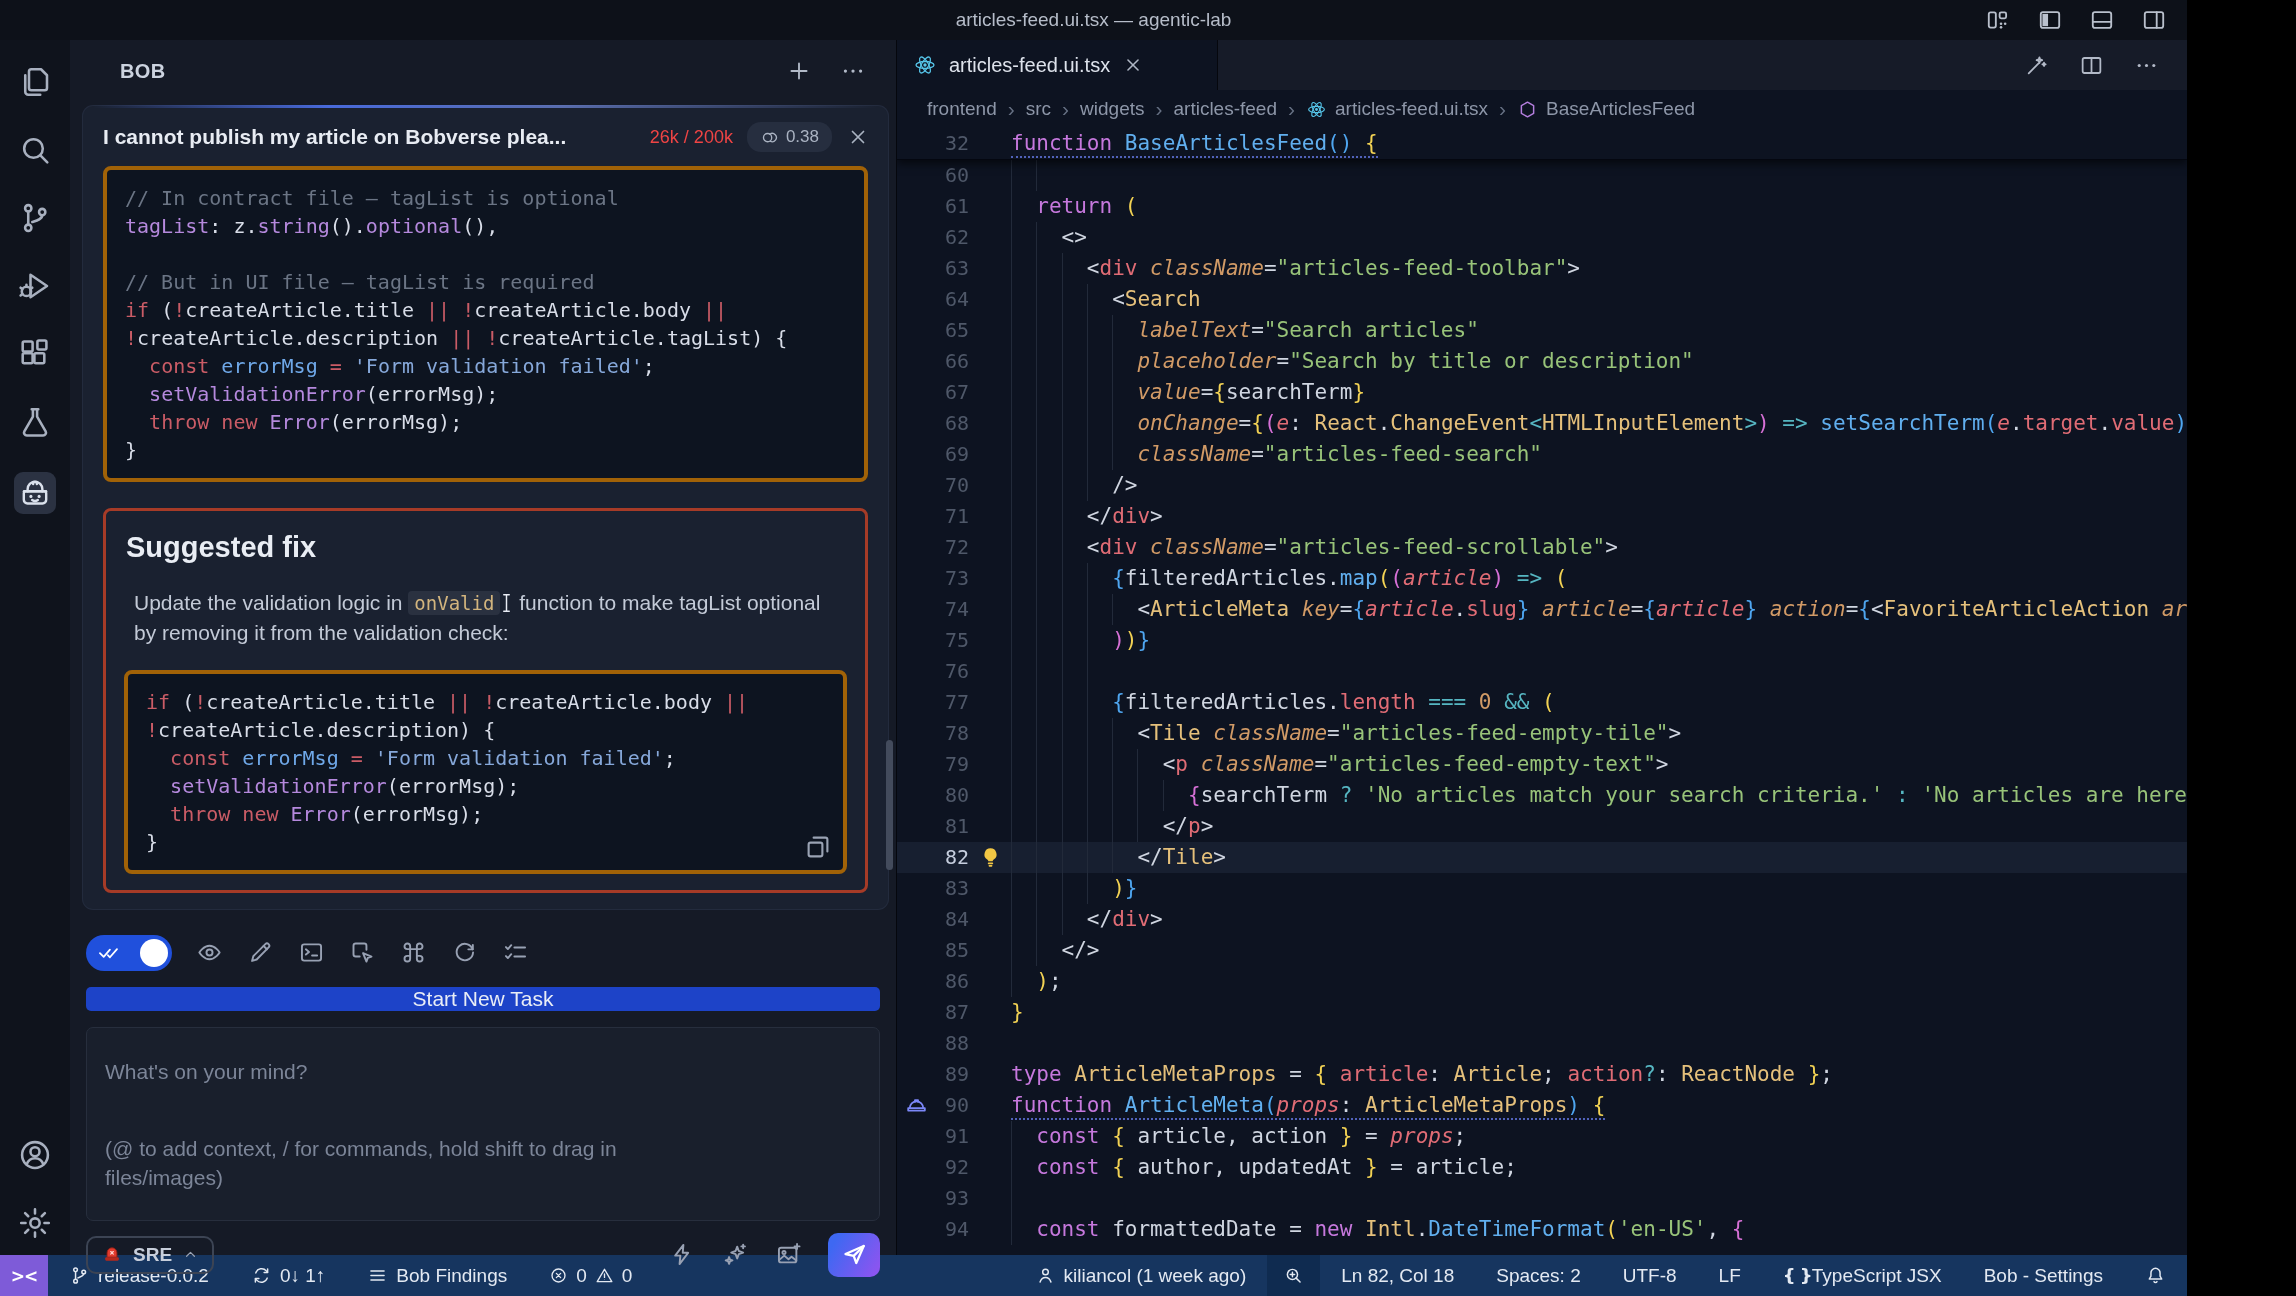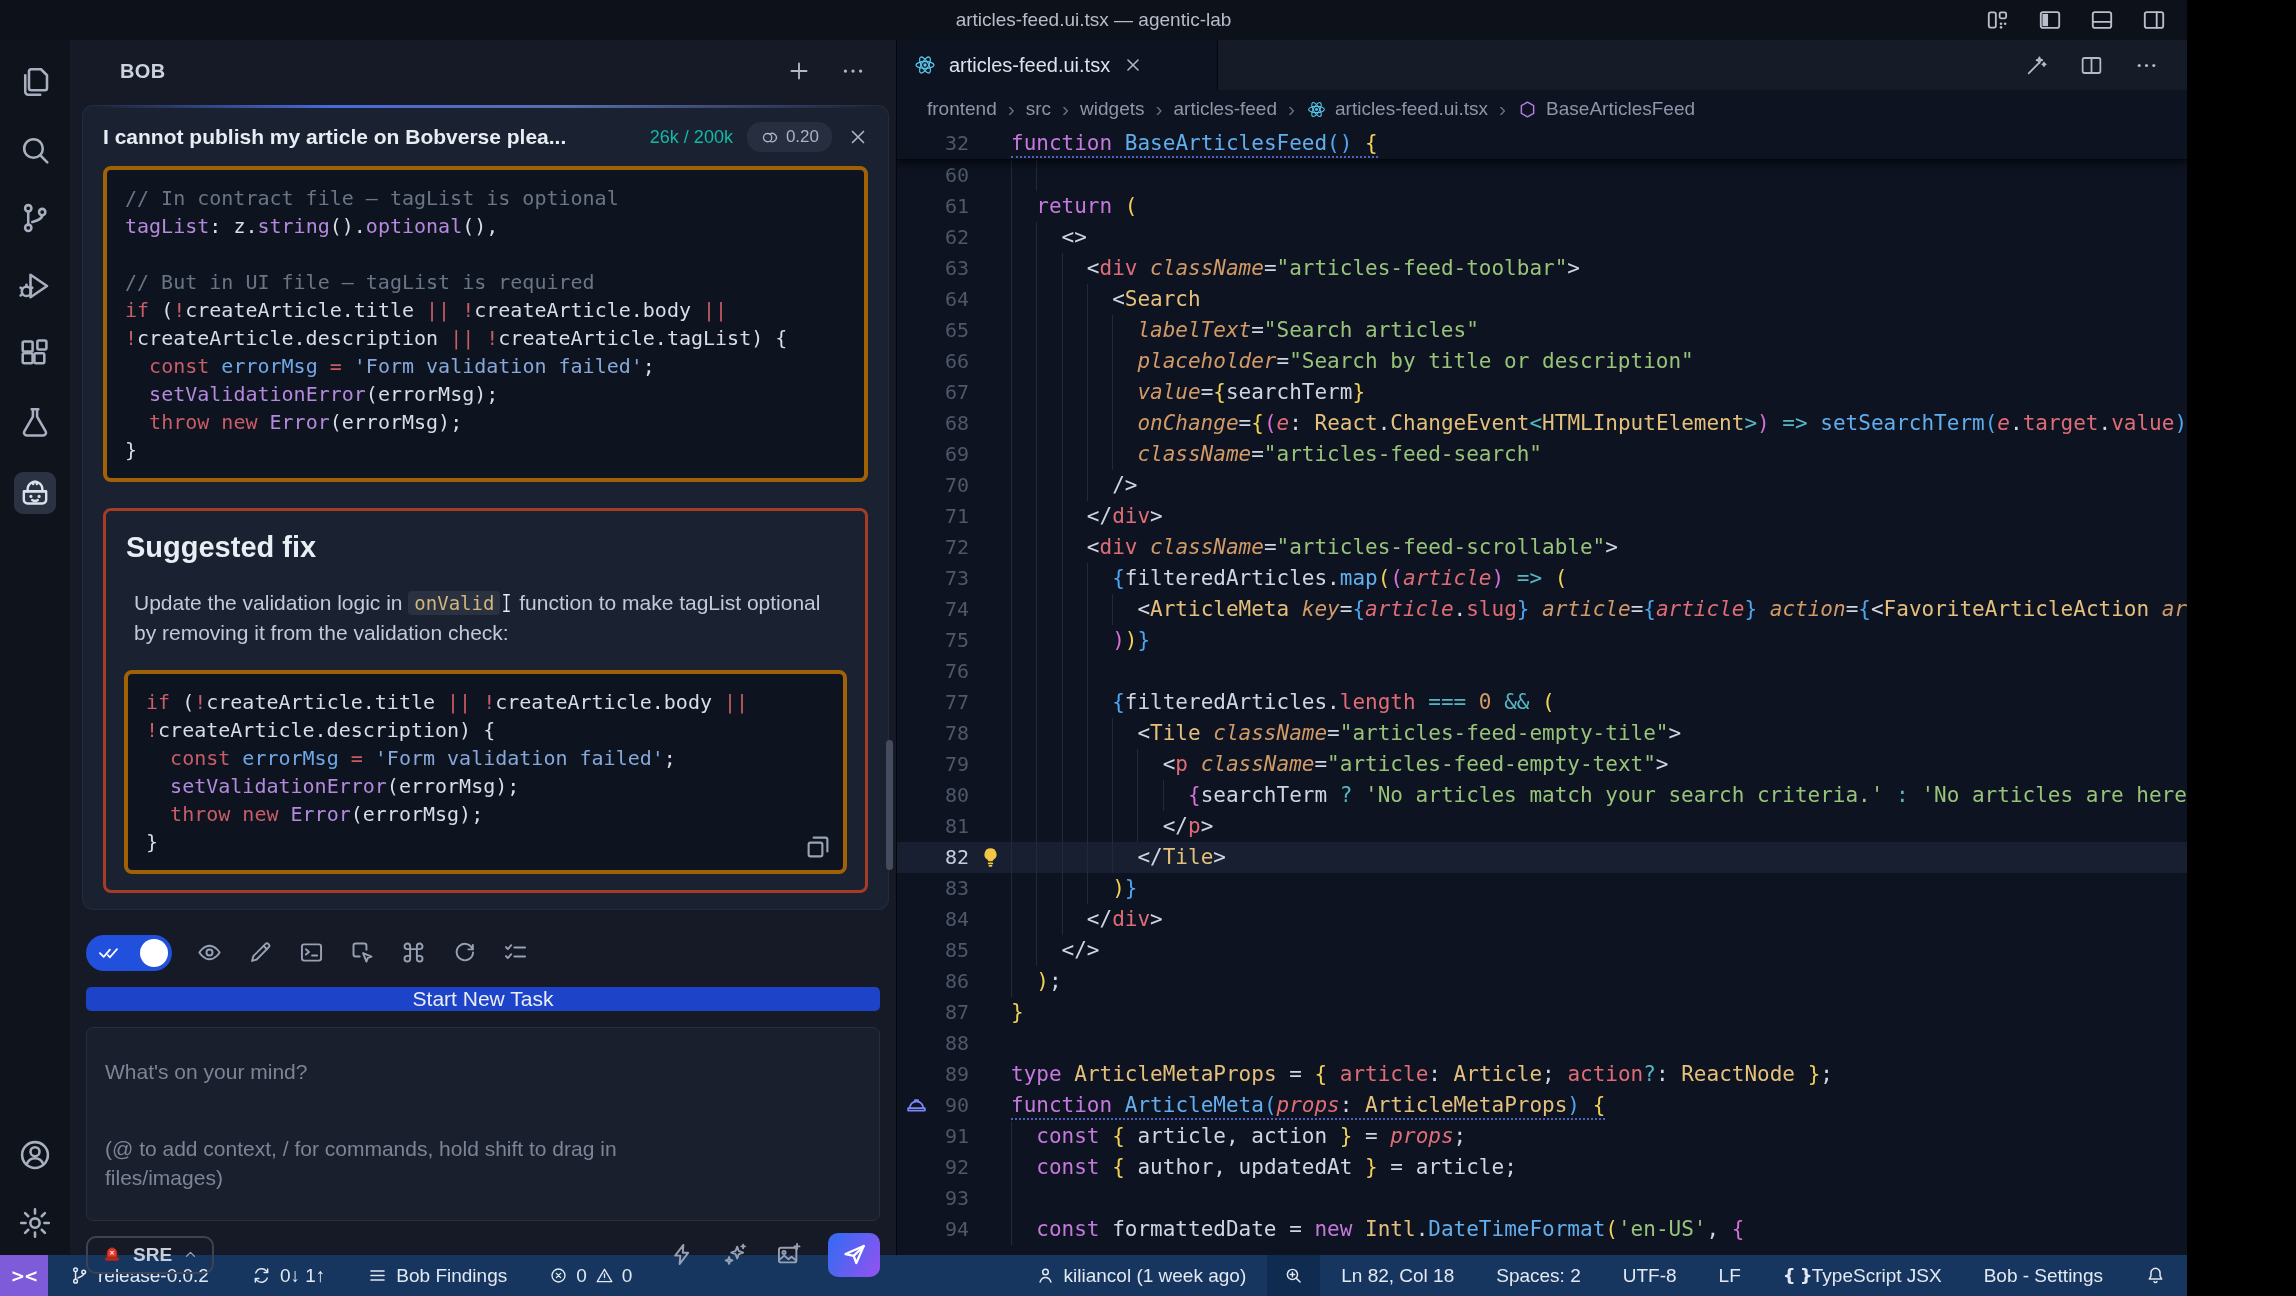--- a/index.html
+++ b/index.html
@@ -23,21 +23,21 @@
   .sb-header{flex:0 0 62px;display:flex;align-items:center;padding:0 30px 0 50px;}
   .sb-title{font-size:20px;font-weight:700;color:#ccd3df;letter-spacing:.4px;}
   .grow{flex:1;}
   .hdr-icon{width:26px;height:26px;color:#b2bac8;margin-left:28px;}
   .task-card{margin:4px 8px 0 13px;background:#1a2130;border-radius:10px;position:relative;
              box-shadow:0 0 0 1px #232b3d;padding-bottom:16px;}
   .task-card::before{content:"";position:absolute;left:10px;right:10px;top:-1px;height:3px;border-radius:3px;
              background:linear-gradient(90deg,transparent,rgba(80,118,248,.85) 30%,rgba(130,158,255,.6) 60%,transparent);}
   .tc-header{display:flex;align-items:center;padding:16px 18px 12px 20px;gap:14px;}
   .tc-title{flex:1;min-width:0;font-size:21px;font-weight:700;color:#e8ecf3;white-space:nowrap;overflow:hidden;}
-  .tc-tokens{font-size:18px;color:#14b8a6;white-space:nowrap;}
+  .tc-tokens{font-size:18px;color:#ef4444;white-space:nowrap;}
   .tc-cost{display:flex;align-items:center;gap:7px;background:#262e3f;border-radius:14px;padding:5px 13px;color:#aab3c2;font-size:17px;}
   .tc-cost .icon{width:19px;height:19px;}
   .tc-close{width:24px;height:24px;color:#aab3c2;}
   .tc-body{padding:2px 20px 0;}
   .chatcode{background:#0d1420;border:4px solid #a16207;border-radius:8px;padding:14px 18px;
             font-family:"DejaVu Sans Mono",monospace;font-size:20px;line-height:28px;overflow:hidden;}
   .ccl{white-space:pre;height:28px;}
   .cc{color:#6b7585;} .ck{color:#ca5c66;} .cp{color:#b livre;} 
   .cp{color:#b589dd;} .cb{color:#6fa8e8;} .cw{color:#d8dde8;} .cs{color:#86a8da;}
   .fixbox{margin-top:26px;border:3px solid #a63b27;border-radius:8px;padding:14px 18px 16px;}
@@ -239,21 +239,21 @@
         <div class="tc-header">
           <span class="tc-title">I cannot publish my article on Bobverse plea...</span>
           <span class="tc-tokens">26k / 200k</span>
           <span class="tc-cost">
             <span class="icon">
                 <svg viewBox="0 0 24 24" fill="none" stroke="currentColor" stroke-width="1.7" stroke-linecap="round" stroke-linejoin="round">
                   <circle cx="9.6" cy="12.2" r="5.2"></circle>
                   <path d="M12.4 7.9a5.2 5.2 0 1 1 .4 8.7"></path>
                 </svg>
               </span>
-            <span>0.20</span>
+            <span>0.38</span>
           </span>
           <span class="icon tc-close">
               <svg viewBox="0 0 24 24" fill="none" stroke="currentColor" stroke-width="1.7" stroke-linecap="round" stroke-linejoin="round">
                 <path d="M6.5 6.5l11 11M17.5 6.5l-11 11"></path>
               </svg>
             </span>
         </div>
         <div class="tc-body">
           <div class="chatcode" id="cc1">
               <div class="ccl"><span class="cc">// In contract file — tagList is optional</span></div>

